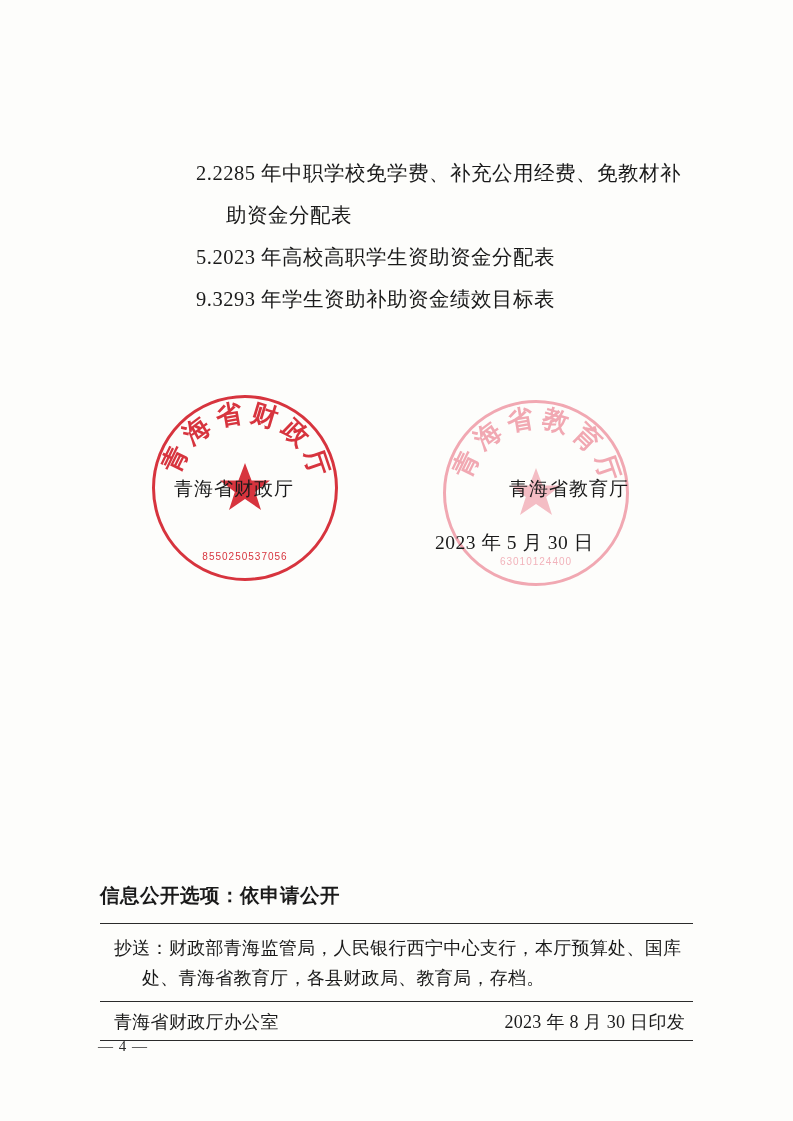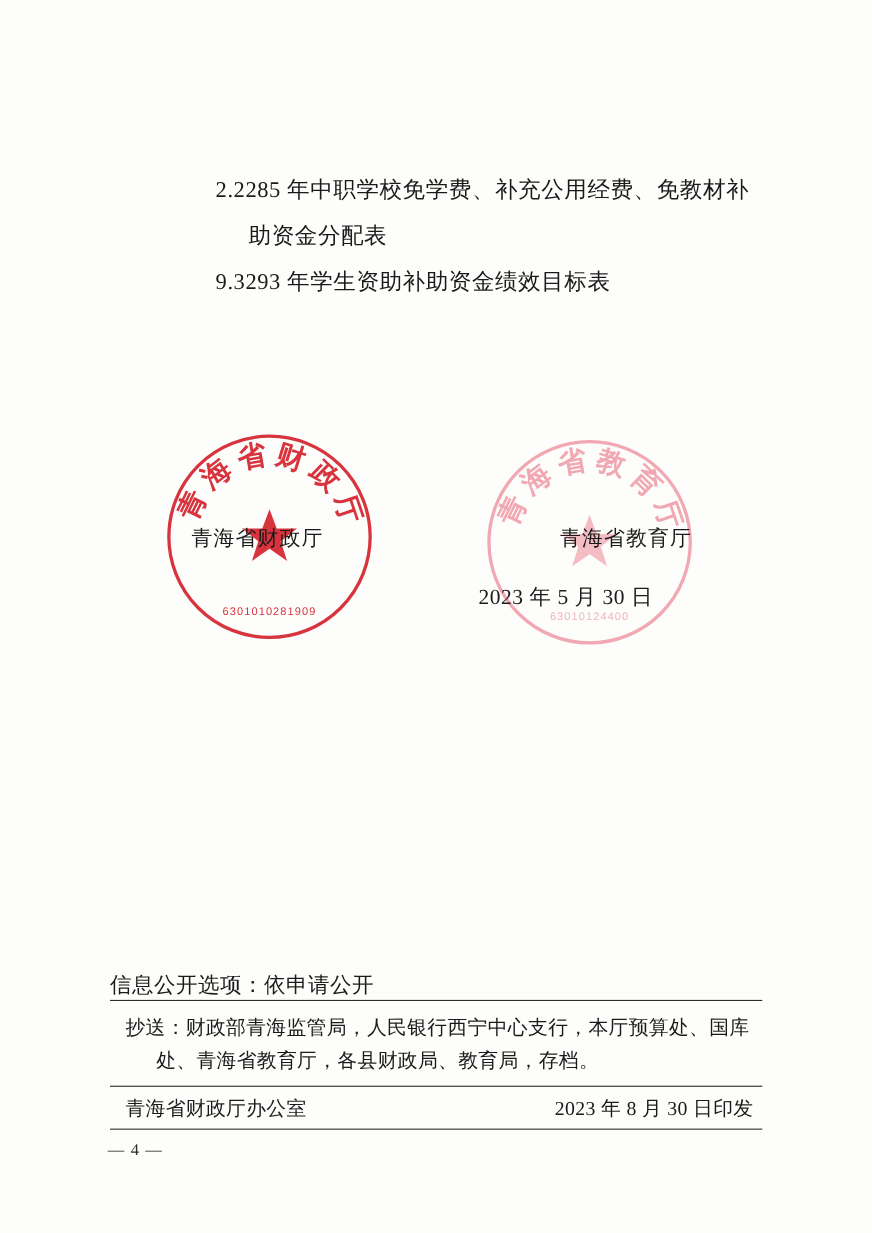--- a/index.html
+++ b/index.html
@@ -127,23 +127,23 @@
 
   
   .footer {
     position: absolute;
     left: 100px;
     top: 882px;
     width: 593px;
   }
   .disclosure {
     font-size: 19.5px;
-    font-weight: normal;
+    font-weight: bold;
     letter-spacing: 0.5px;
-    margin-bottom: 0;
+    margin-bottom: 14px;
     white-space: nowrap;
   }
   .rule {
     border-top: 1px solid #2b2b2b;
     height: 0;
   }
   .cc-block {
     padding: 9px 0 8px 0;
   }
   .cc-line {
@@ -176,20 +176,21 @@
   }
 </style>
 </head>
 <body>
 
 <div class="page">
 
   <div class="attachments">
     <div class="att-line">2.2285 年中职学校免学费、补充公用经费、免教材补</div>
     <div class="att-line indent">助资金分配表</div>
+    <div class="att-line">5.2023 年高校高职学生资助资金分配表</div>
     <div class="att-line">9.3293 年学生资助补助资金绩效目标表</div>
   </div>
 
   <div class="seal-area">
 
     <div class="seal seal-1">
       <div class="seal-arc">
         <svg viewBox="0 0 180 180">
           <defs>
             <path id="arcTop1" d="M 22,92 A 68,68 0 0 1 158,92" fill="none"></path>
@@ -197,21 +198,21 @@
           <text font-family="Liberation Serif, serif" font-size="26" font-weight="bold" fill="#d4242f" letter-spacing="6">
             <textPath href="#arcTop1" startOffset="7%">青海省财政厅</textPath>
           </text>
         </svg>
       </div>
       <div class="star">
         <svg width="54" height="52" viewBox="0 0 54 52">
           <polygon points="27,2 33.6,19.5 52,19.5 37.2,31 43,49 27,38 11,49 16.8,31 2,19.5 20.4,19.5" fill="#d4242f"></polygon>
         </svg>
       </div>
-      <div class="seal-code">6301010281909</div>
+      <div class="seal-code">8550250537056</div>
     </div>
 
     <div class="seal seal-2">
       <div class="seal-arc">
         <svg viewBox="0 0 180 180">
           <defs>
             <path id="arcTop2" d="M 22,92 A 68,68 0 0 1 158,92" fill="none"></path>
           </defs>
           <text font-family="Liberation Serif, serif" font-size="26" font-weight="bold" fill="#ef9aa6" letter-spacing="6">
             <textPath href="#arcTop2" startOffset="7%">青海省教育厅</textPath>

